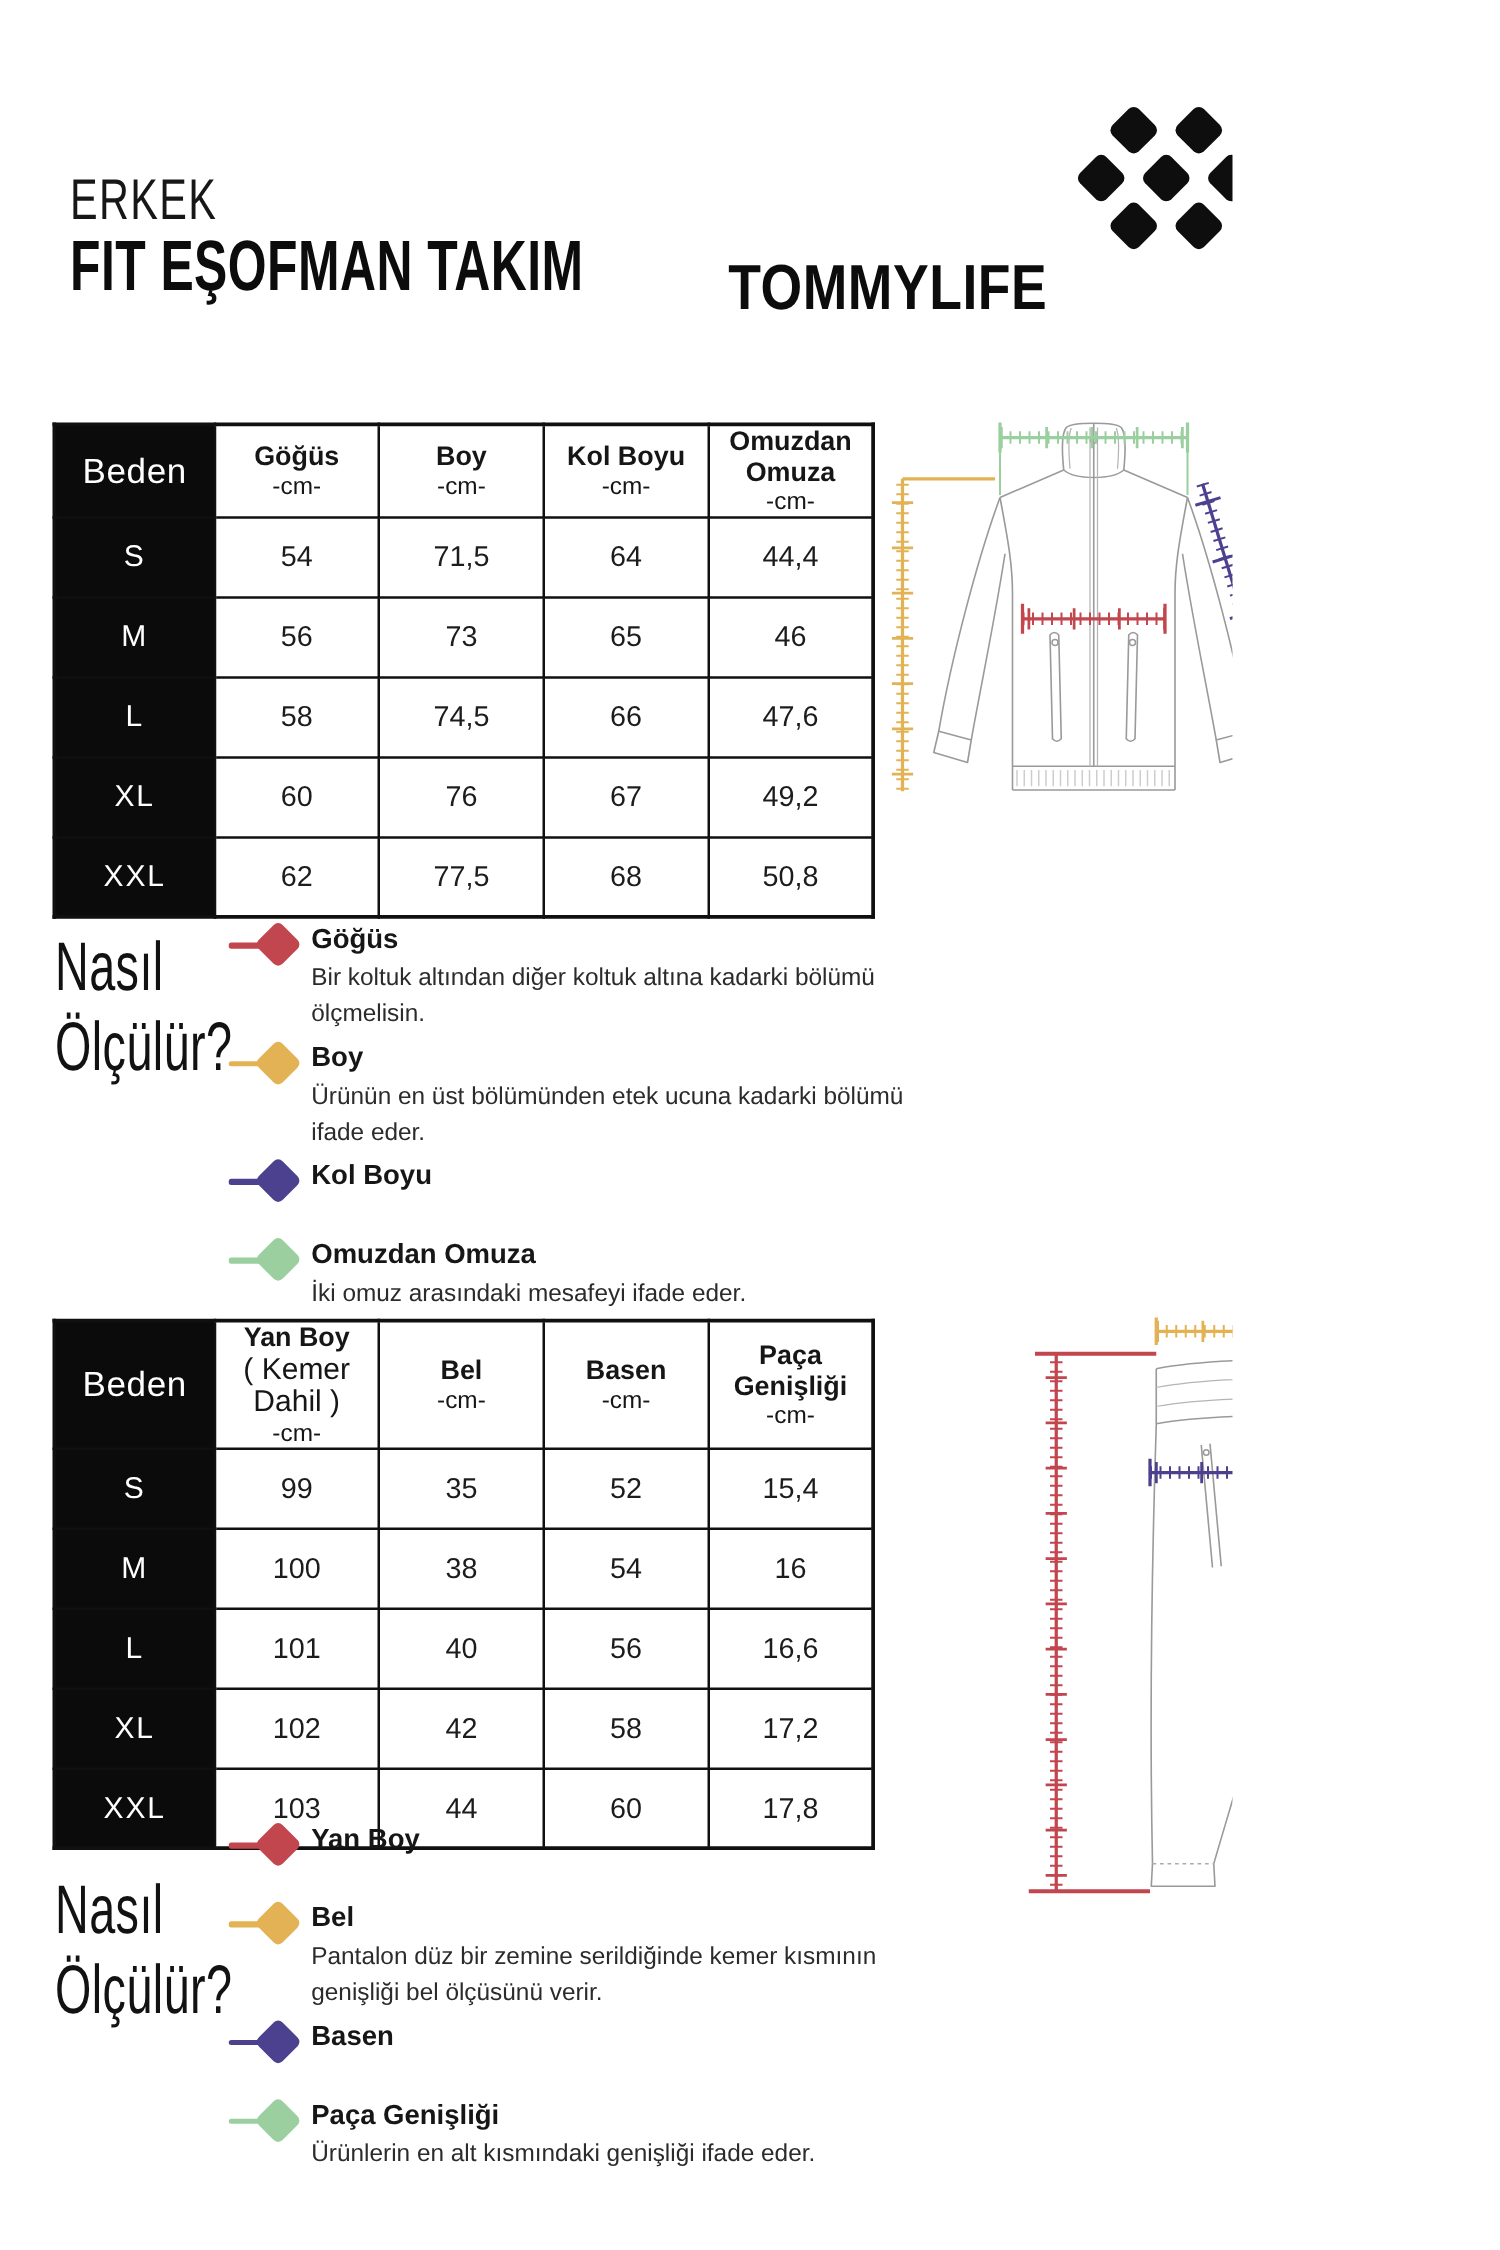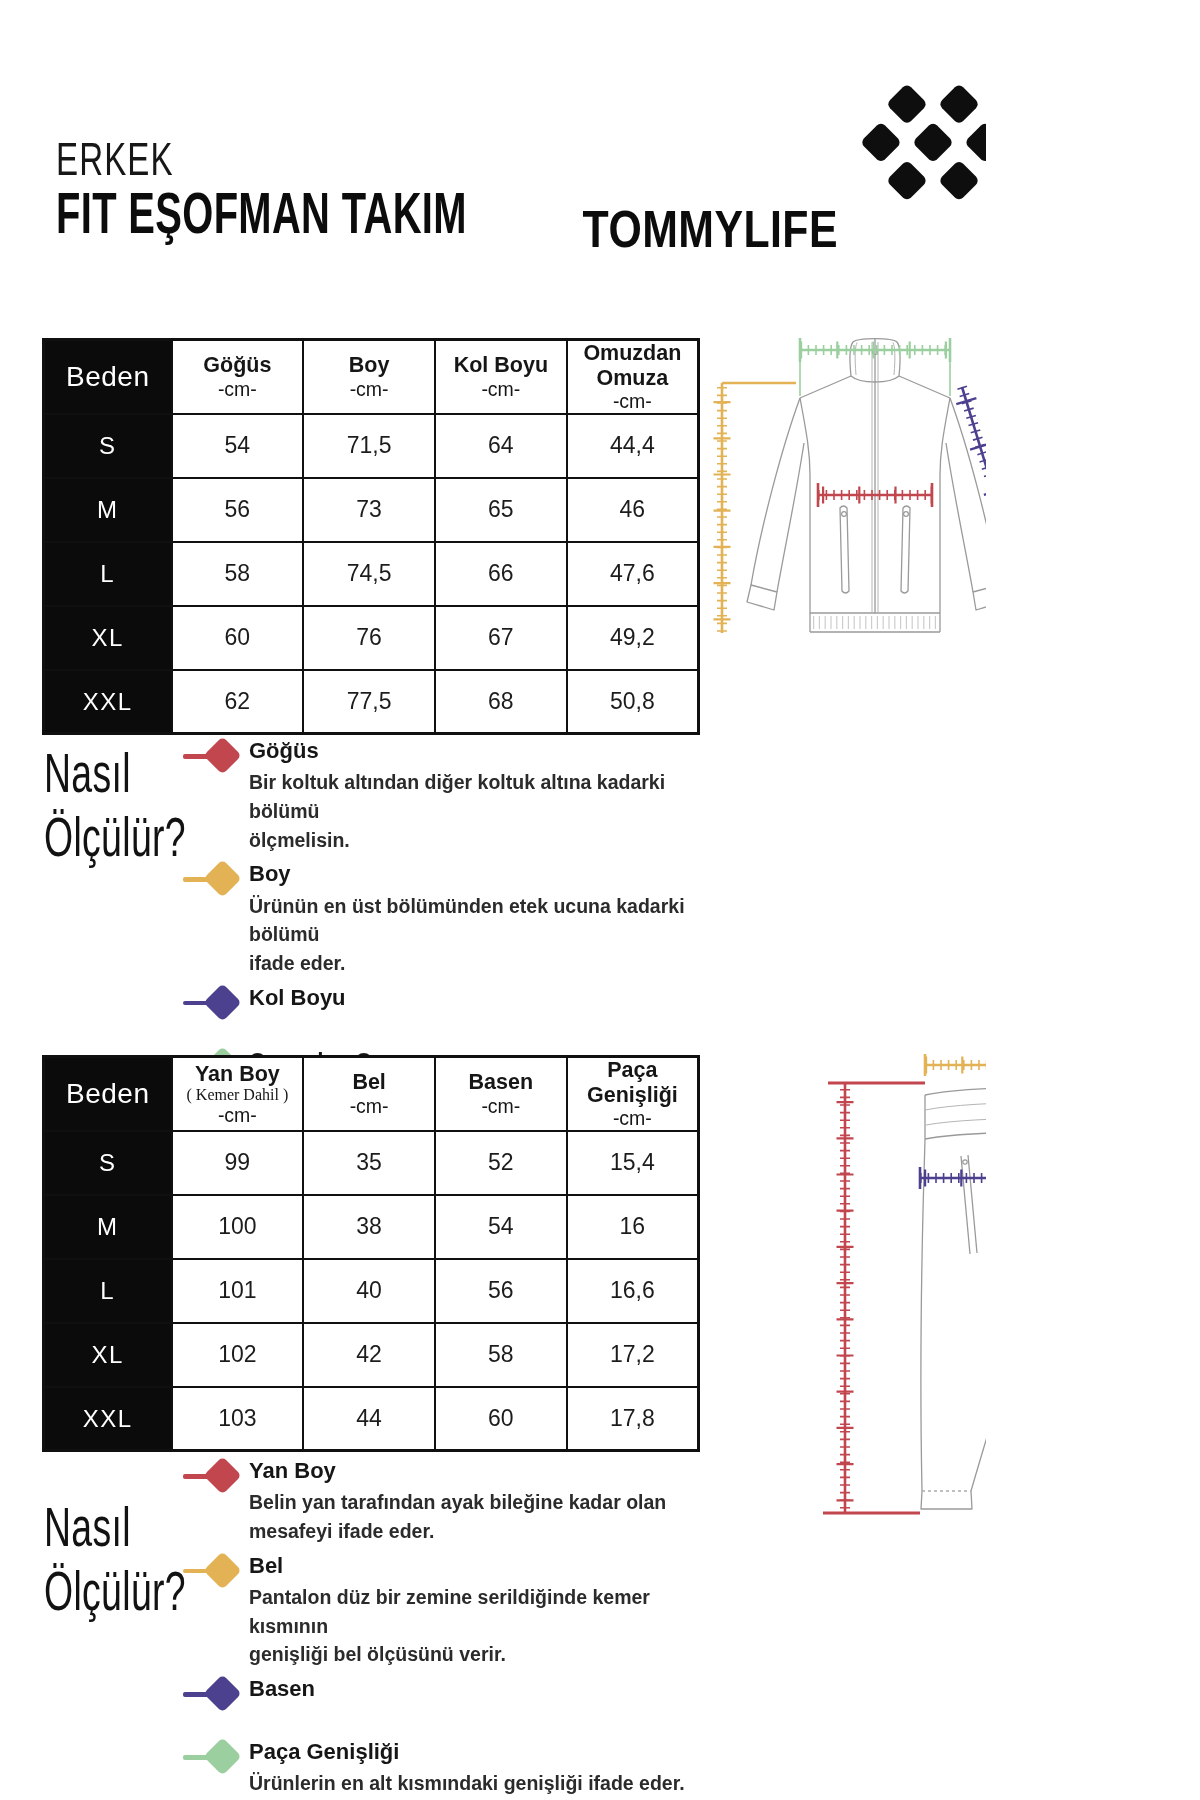--- a/index.html
+++ b/index.html
@@ -22,41 +22,41 @@
               vertical-align:middle;padding:0;}
   #table-top{top:338px;}
   #table-bottom{top:1055px;}
   .col-beden{width:128px;}
   .size-table thead tr{height:68px;}
   .size-table tbody tr{height:64px;}
   .beden-head,.size-col{background:#0B0B0B;color:#fff;}
   .beden-head{font-size:28px;font-weight:500;letter-spacing:.5px;}
   .size-col{font-size:24px;font-weight:500;letter-spacing:1.5px;}
   .th-label{display:block;font-size:21.5px;font-weight:600;line-height:1.15;color:#161616;}
-  .th-sub{display:block;font-size:16px;font-weight:500;line-height:1.1;color:#161616;font-family:Liberation Serif, serif;}
+  .th-sub{display:block;font-size:24px;font-weight:500;line-height:1.1;color:#161616;}
   .th-unit{display:block;font-size:19.5px;font-weight:500;line-height:1.15;color:#161616;}
   .size-table td{font-size:23px;font-weight:500;color:#1c1c1c;}
 
   
   .measure-heading{position:absolute;left:44px;font-size:55px;line-height:1.16;font-weight:400;
        white-space:pre-line;transform:scaleX(.68);transform-origin:0 0;color:#121212;letter-spacing:.5px;}
   #heading-top{top:742px;}
   #heading-bottom{top:1496px;}
 
   
   .legend{position:absolute;left:183px;width:545px;}
   #legend-top{top:738px;}
   #legend-bottom{top:1458px;}
   .lg-item{position:relative;padding-left:66px;margin-bottom:7px;min-height:56px;}
   .lg-marker{position:absolute;left:0;top:3px;width:58px;height:31px;}
   .lg-line{position:absolute;left:0;top:13px;width:37px;height:4.5px;background:var(--c);border-radius:2px;}
   .lg-diamond{position:absolute;left:26px;top:1px;width:27px;height:27px;background:var(--c);
               border-radius:5px;transform:rotate(45deg);}
   .lg-title{font-size:22px;font-weight:700;color:#161616;line-height:1.2;margin-bottom:4px;}
-  .lg-desc{font-size:19.5px;font-weight:700;color:#2b2b2b;line-height:1.47;white-space:pre-line;}
+  .lg-desc{font-size:19.5px;font-weight:400;color:#2b2b2b;line-height:1.47;white-space:pre-line;}
 
   
   .illus{position:absolute;}
   #jacket{left:700px;top:295px;width:360px;height:355px;}
   #pants{left:720px;top:925px;width:460px;height:620px;}
   .garment path{fill:none;stroke:#9a9a9a;stroke-width:1.3;stroke-linejoin:round;}
   .garment .thin{stroke:#b5b5b5;stroke-width:1;}
   .garment .dash{stroke:#ababab;stroke-dasharray:3 3;}
   .garment circle{fill:none;stroke:#9a9a9a;stroke-width:1.2;}
   .rib{stroke:#cdcdcd;stroke-width:13;stroke-dasharray:1.2 4.6;}
@@ -379,22 +379,20 @@
 
   <div class="measure-heading" id="heading-bottom">Nasıl
 Ölçülür?</div>
   <div class="legend" id="legend-bottom">
     <div class="lg-item" style="--c: var(--red);">
       <span class="lg-marker">
           <i class="lg-line"></i>
           <i class="lg-diamond"></i>
         </span>
       <div class="lg-title">Yan Boy</div>
-      <div class="lg-desc">Belin yan tarafından ayak bileğine kadar olan
-mesafeyi ifade eder.</div>
     </div>
     <div class="lg-item" style="--c: var(--gold);">
       <span class="lg-marker">
           <i class="lg-line"></i>
           <i class="lg-diamond"></i>
         </span>
       <div class="lg-title">Bel</div>
       <div class="lg-desc">Pantalon düz bir zemine serildiğinde kemer kısmının
 genişliği bel ölçüsünü verir.</div>
     </div>

